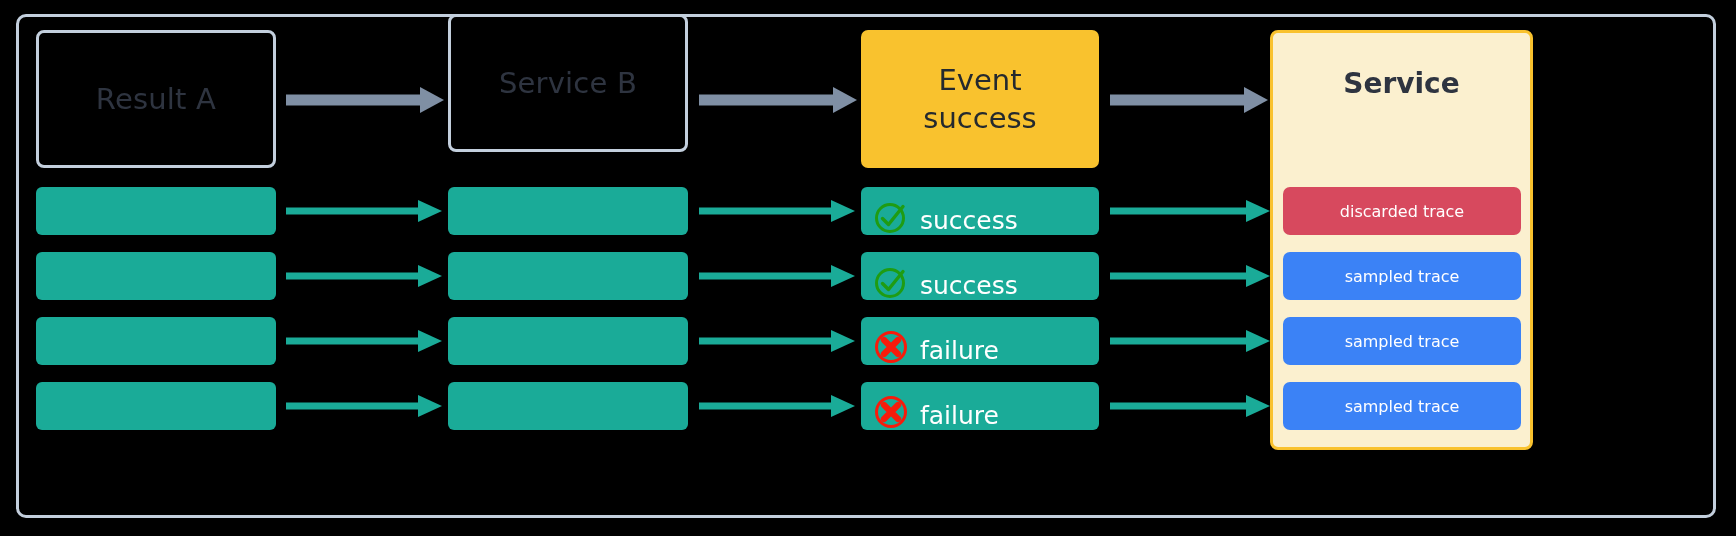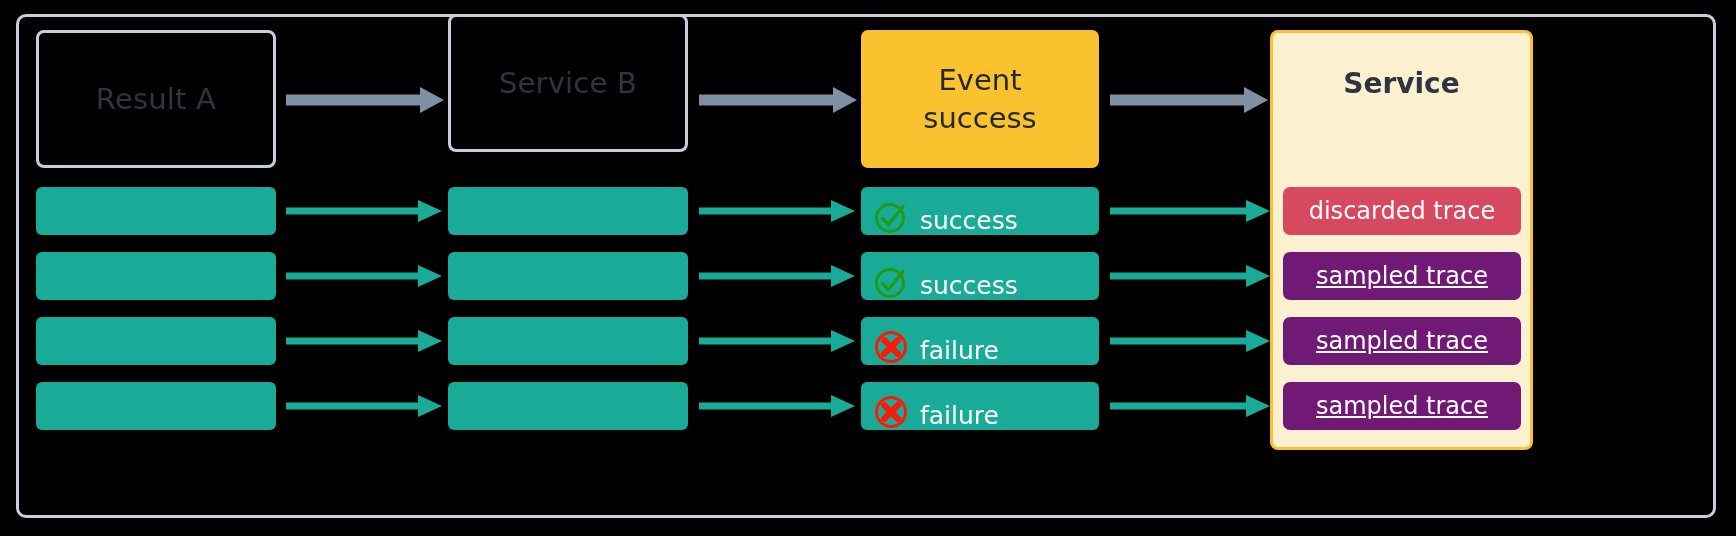--- a/index.html
+++ b/index.html
@@ -107,24 +107,24 @@
   }
   .outcome .outcome-label { white-space: nowrap; }
 
   
   .badge {
     border-radius: 7px;
     display: flex;
     align-items: center;
     justify-content: center;
     color: #ffffff;
-    font-size: 24px;
+    font-size: 16px;
     white-space: nowrap;
   }
-  .badge.sampled   { background: #701a75; text-decoration: underline; }
+  .badge.sampled   { background: #3b82f6; }
   .badge.discarded { background: #d7495e; }
 
   
   .arrow { position: absolute; }
   .arrow svg { display: block; }
 </style>
 </head>
 <body>
 
 <div id="diagram">

